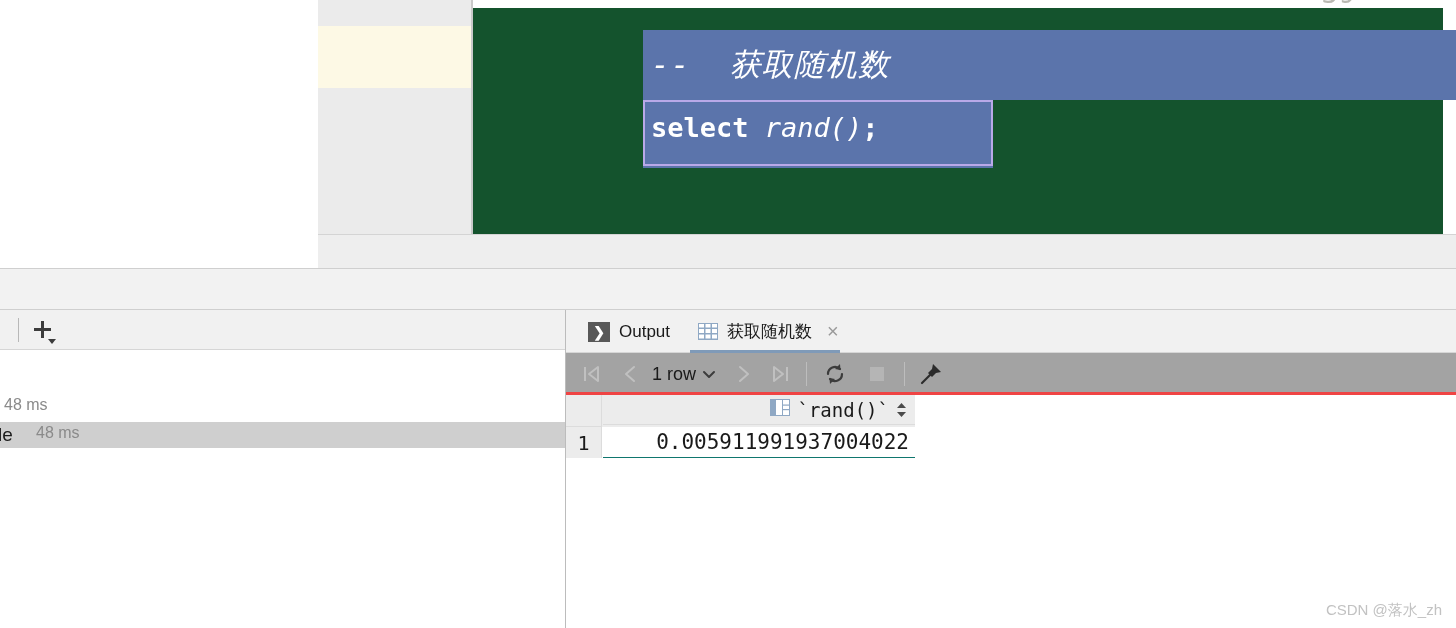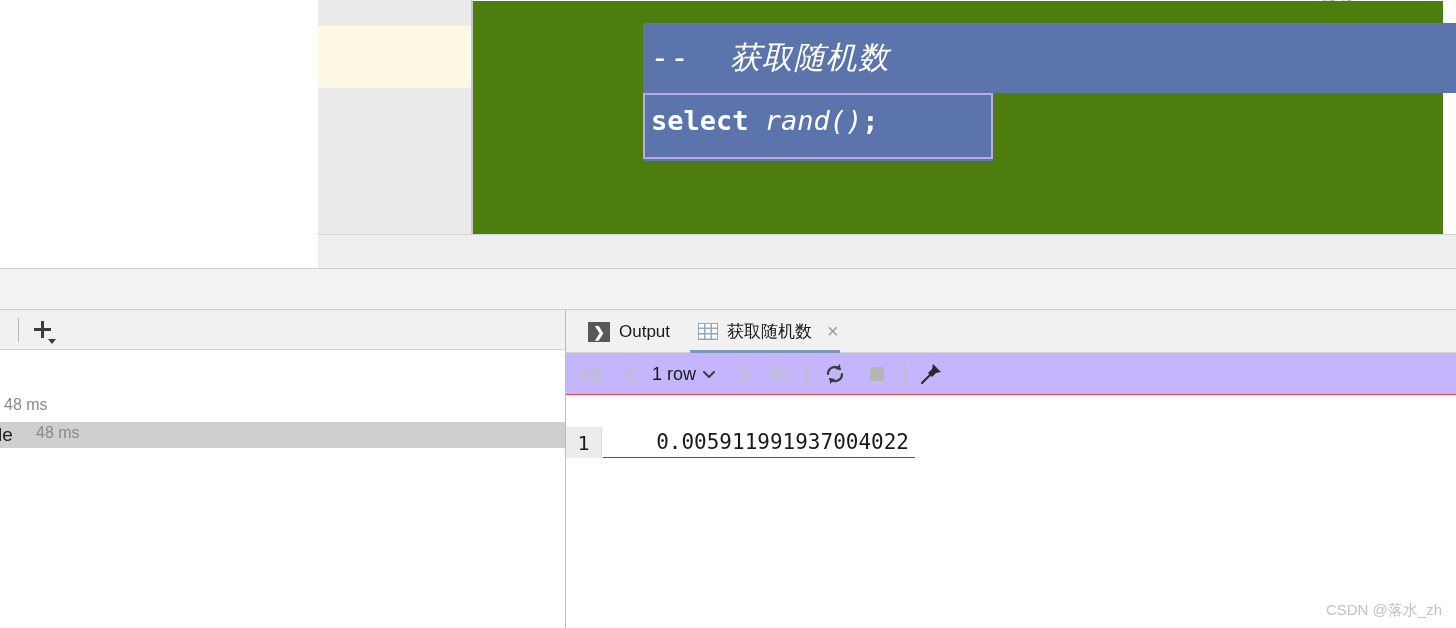--- a/index.html
+++ b/index.html
@@ -29,21 +29,21 @@
     font-family:"DejaVu Sans Mono", monospace; font-size:27px; color:#9a9a93;
     letter-spacing:1px;
   }
   .ln-39{ top:-22px; color:#b9b9b2; }
   .ln-40{ top:38px; }
   .ln-41{ top:108px; }
 
   .check{ position:absolute; left:385px; top:103px; width:56px; height:46px; }
 
   
-  .code-area{ position:absolute; left:155px; top:1px; width:970px; height:234px; background:#4d7c0f; }
+  .code-area{ position:absolute; left:155px; top:8px; width:970px; height:234px; background:#14532d; }
   .code-bottom-strip{ position:absolute; left:0; top:234px; width:1138px; height:34px; background:#eeeeee; border-top:1px solid #d4d4d4; }
   .editor-left-strip{ position:absolute; left:0; top:234px; width:318px; height:34px; background:#ffffff; }
 
   
   .sel-comment{
     position:absolute; left:170px; top:22px; width:813px; height:70px;
     background:#5b74ab;
   }
   .sel-stmt{
     position:absolute; left:170px; top:92px; width:350px; height:68px;
@@ -97,21 +97,21 @@
   .tab-active-bar{ position:absolute; left:124px; top:40px; width:150px; height:3px; background:#7f9ab8; }
   .tab-label{ font-size:17px; color:#1a1a1a; }
   .tab-close{ font-size:20px; color:#9a9a9a; margin-left:6px; }
 
   .icon-output{ width:22px; height:20px; background:#585858; display:flex; align-items:center; justify-content:center; }
   .icon-output span{ color:#fff; font-size:14px; font-weight:bold; line-height:1; }
 
   .grid-icon{ width:20px; height:17px; }
 
   
-  .navbar{ position:absolute; left:0; top:43px; width:890px; height:42px; background:#c4b5fd; border-bottom:1px solid #ef4444; }
+  .navbar{ position:absolute; left:0; top:43px; width:890px; height:42px; background:#a3a3a3; border-bottom:3px solid #ef4444; }
   .nav-btn{ position:absolute; top:7px; height:28px; display:flex; align-items:center; justify-content:center; }
   .nb-first{ left:12px; width:28px; }
   .nb-prev{ left:50px; width:28px; }
   .nb-rows{ left:86px; height:28px; display:flex; align-items:center; gap:6px; }
   .nb-rows-label{ font-size:18px; color:#1a1a1a; }
   .nb-next{ left:164px; width:28px; }
   .nb-last{ left:200px; width:28px; }
   .nb-sep-1{ position:absolute; left:240px; top:9px; width:1px; height:24px; background:#bdbdbd; }
   .nb-refresh{ left:254px; width:30px; }
   .nb-stop{ left:296px; width:30px; }
@@ -286,20 +286,41 @@
         <div class="nb-sep-2"></div>
         <div class="nav-btn nb-pin">
           <svg width="24" height="24" viewBox="0 0 24 24">
             <path d="M14 2 L22 10 L17 11 L13 15 L9 11 L13 7 Z" fill="#2b2b2b"></path>
             <path d="M11 13 L3 21" stroke="#2b2b2b" stroke-width="2.2" stroke-linecap="round"></path>
           </svg>
         </div>
       </div>
 
       <div class="grid">
+        <div class="grid-header">
+          <div class="gh-corner"></div>
+          <div class="gh-col">
+            <span>
+              <svg width="20" height="17" viewBox="0 0 20 17">
+                <rect x="0" y="0" width="20" height="17" fill="#8fa8c4"></rect>
+                <rect x="6" y="1" width="6" height="15" fill="#fff"></rect>
+                <rect x="13" y="1" width="6" height="15" fill="#fff"></rect>
+                <rect x="13" y="5.5" width="6" height="1.2" fill="#8fa8c4"></rect>
+                <rect x="13" y="10" width="6" height="1.2" fill="#8fa8c4"></rect>
+              </svg>
+            </span>
+            <span class="gh-col-label">`rand()`</span>
+            <span class="sort-arrows">
+              <svg width="11" height="16" viewBox="0 0 11 16">
+                <path d="M5.5 1 L10 6 L1 6 Z" fill="#4a4a4a"></path>
+                <path d="M5.5 15 L10 10 L1 10 Z" fill="#4a4a4a"></path>
+              </svg>
+            </span>
+          </div>
+        </div>
 
         <div class="grid-row">
           <div class="gr-num">
             <span>1</span>
           </div>
           <div class="gr-cell">
             <span>0.005911991937004022</span>
           </div>
         </div>
         <div class="grid-under"></div>

